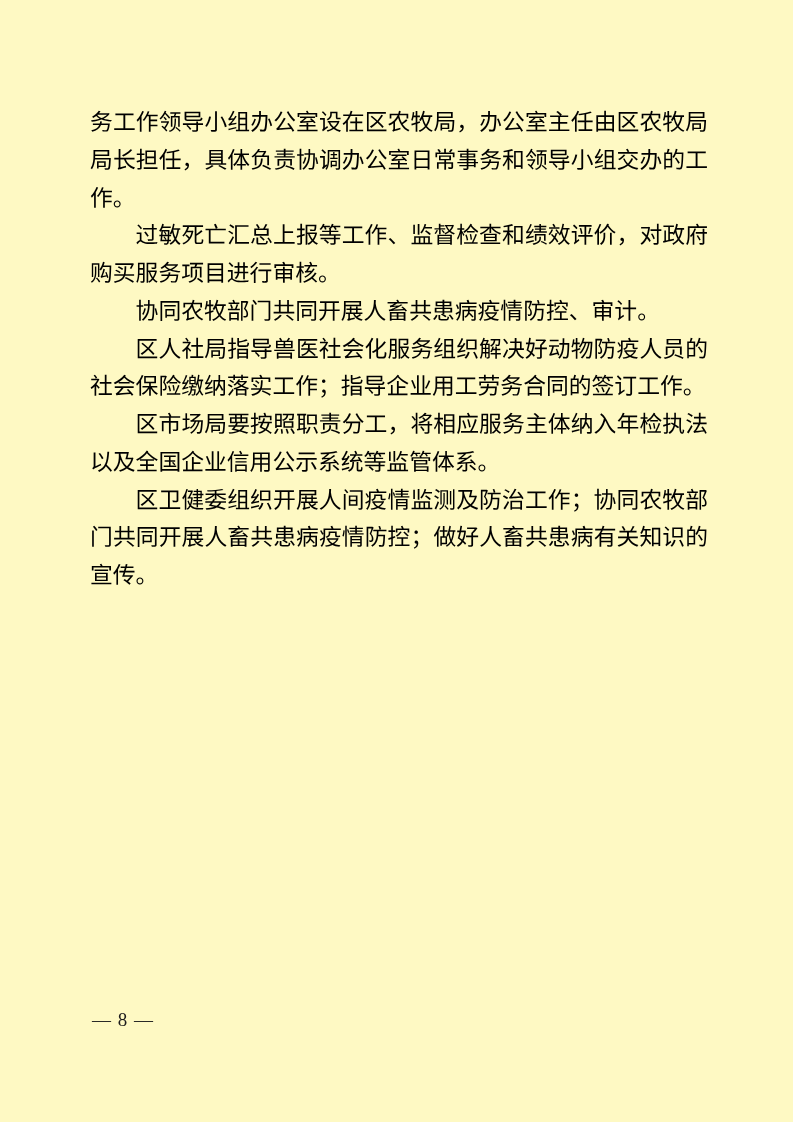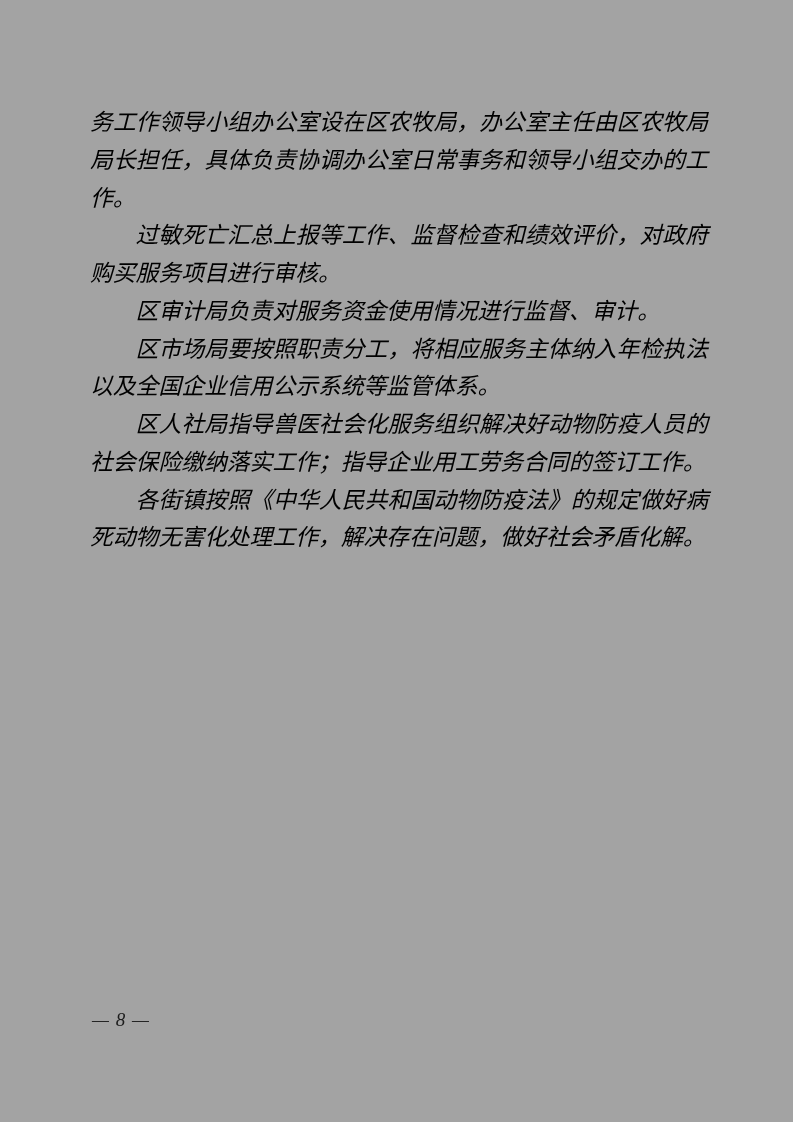--- a/index.html
+++ b/index.html
@@ -11,22 +11,21 @@
     height: 1122px;
     background: #ffffff;
     position: relative;
     overflow: hidden;
     font-family: "Liberation Sans", sans-serif;
     -webkit-font-smoothing: antialiased;
   }
   .page {
     position: absolute;
     inset: 0;
-    background: #a3a3a3;
-    font-style: italic;
+    background: #fef9c3;
   }
   .text-block {
     position: absolute;
     left: 90px;
     top: 104px;
     width: 618px;
     font-size: 22.8px;
     line-height: 37.75px;
     color: #000000;
     text-align: justify;
@@ -55,27 +54,27 @@
 <body>
 
 <div class="page">
 
   <div class="text-block">
 
       <p>务工作领导小组办公室设在区农牧局，办公室主任由区农牧局局长担任，具体负责协调办公室日常事务和领导小组交办的工作。</p>
 
       <p class="indent">过敏死亡汇总上报等工作、监督检查和绩效评价，对政府购买服务项目进行审核。</p>
 
-      <p class="indent">区审计局负责对服务资金使用情况进行监督、审计。</p>
+      <p class="indent">协同农牧部门共同开展人畜共患病疫情防控、审计。</p>
+
+      <p class="indent">区人社局指导兽医社会化服务组织解决好动物防疫人员的社会保险缴纳落实工作；指导企业用工劳务合同的签订工作。</p>
 
       <p class="indent">区市场局要按照职责分工，将相应服务主体纳入年检执法以及全国企业信用公示系统等监管体系。</p>
 
-      <p class="indent">区人社局指导兽医社会化服务组织解决好动物防疫人员的社会保险缴纳落实工作；指导企业用工劳务合同的签订工作。</p>
+      <p class="indent">区卫健委组织开展人间疫情监测及防治工作；协同农牧部门共同开展人畜共患病疫情防控；做好人畜共患病有关知识的宣传。</p>
 
 
-
-      <p class="indent">各街镇按照《中华人民共和国动物防疫法》的规定做好病死动物无害化处理工作，解决存在问题，做好社会矛盾化解。</p>
 
     </div>
 
   <div class="page-number">— 8 —</div>
 
 </div>
 
 </body></html>

